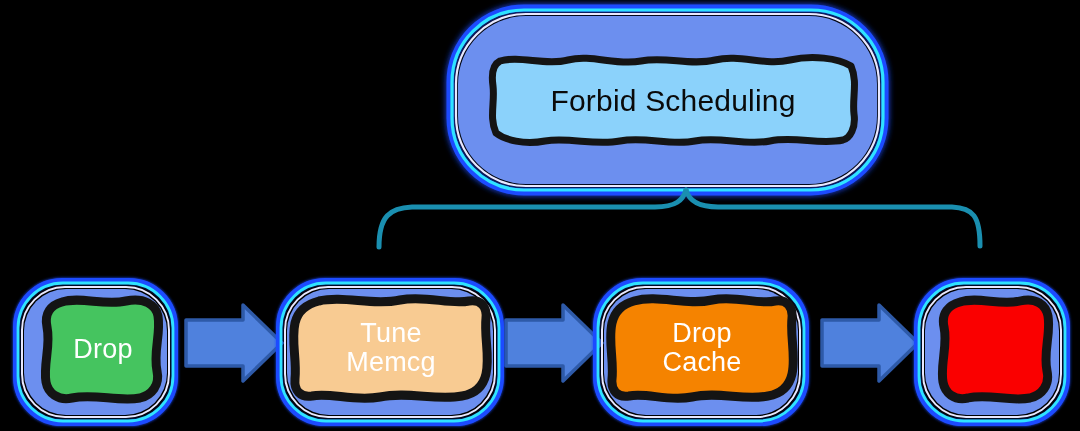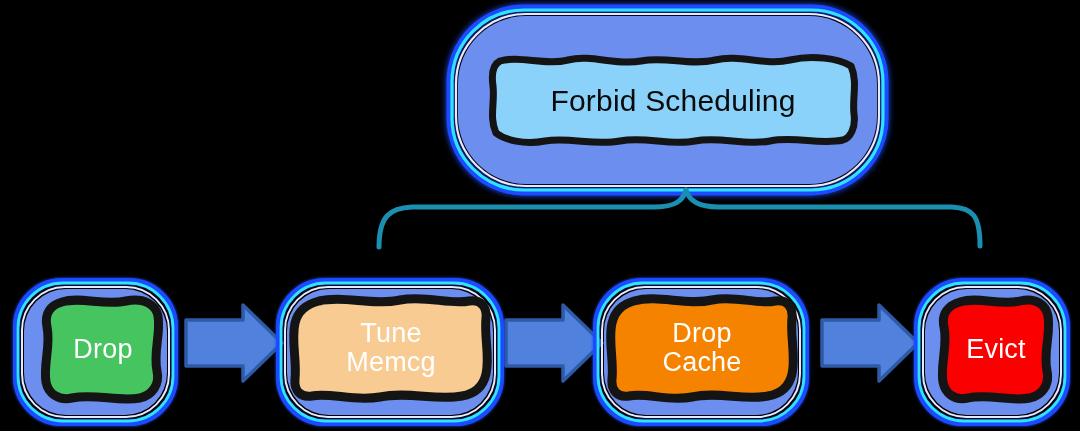--- a/index.html
+++ b/index.html
@@ -162,15 +162,14 @@
   <div class="txt lbl-forbid" style="left:490px;top:62px;width:366px;height:78px;">Forbid Scheduling</div>
 
   <div class="txt lbl-node" style="left:46px;top:302px;width:114px;height:96px;">Drop</div>
 
   <div class="txt lbl-node" style="left:294px;top:300px;width:194px;height:96px;">Tune
 Memcg</div>
 
   <div class="txt lbl-node" style="left:611px;top:300px;width:182px;height:96px;">Drop
 Cache</div>
 
-  <div class="txt lbl-node" style="left:942px;top:302px;width:108px;height:96px;">Evict</div>
 
 </div>
 
 </body></html>

